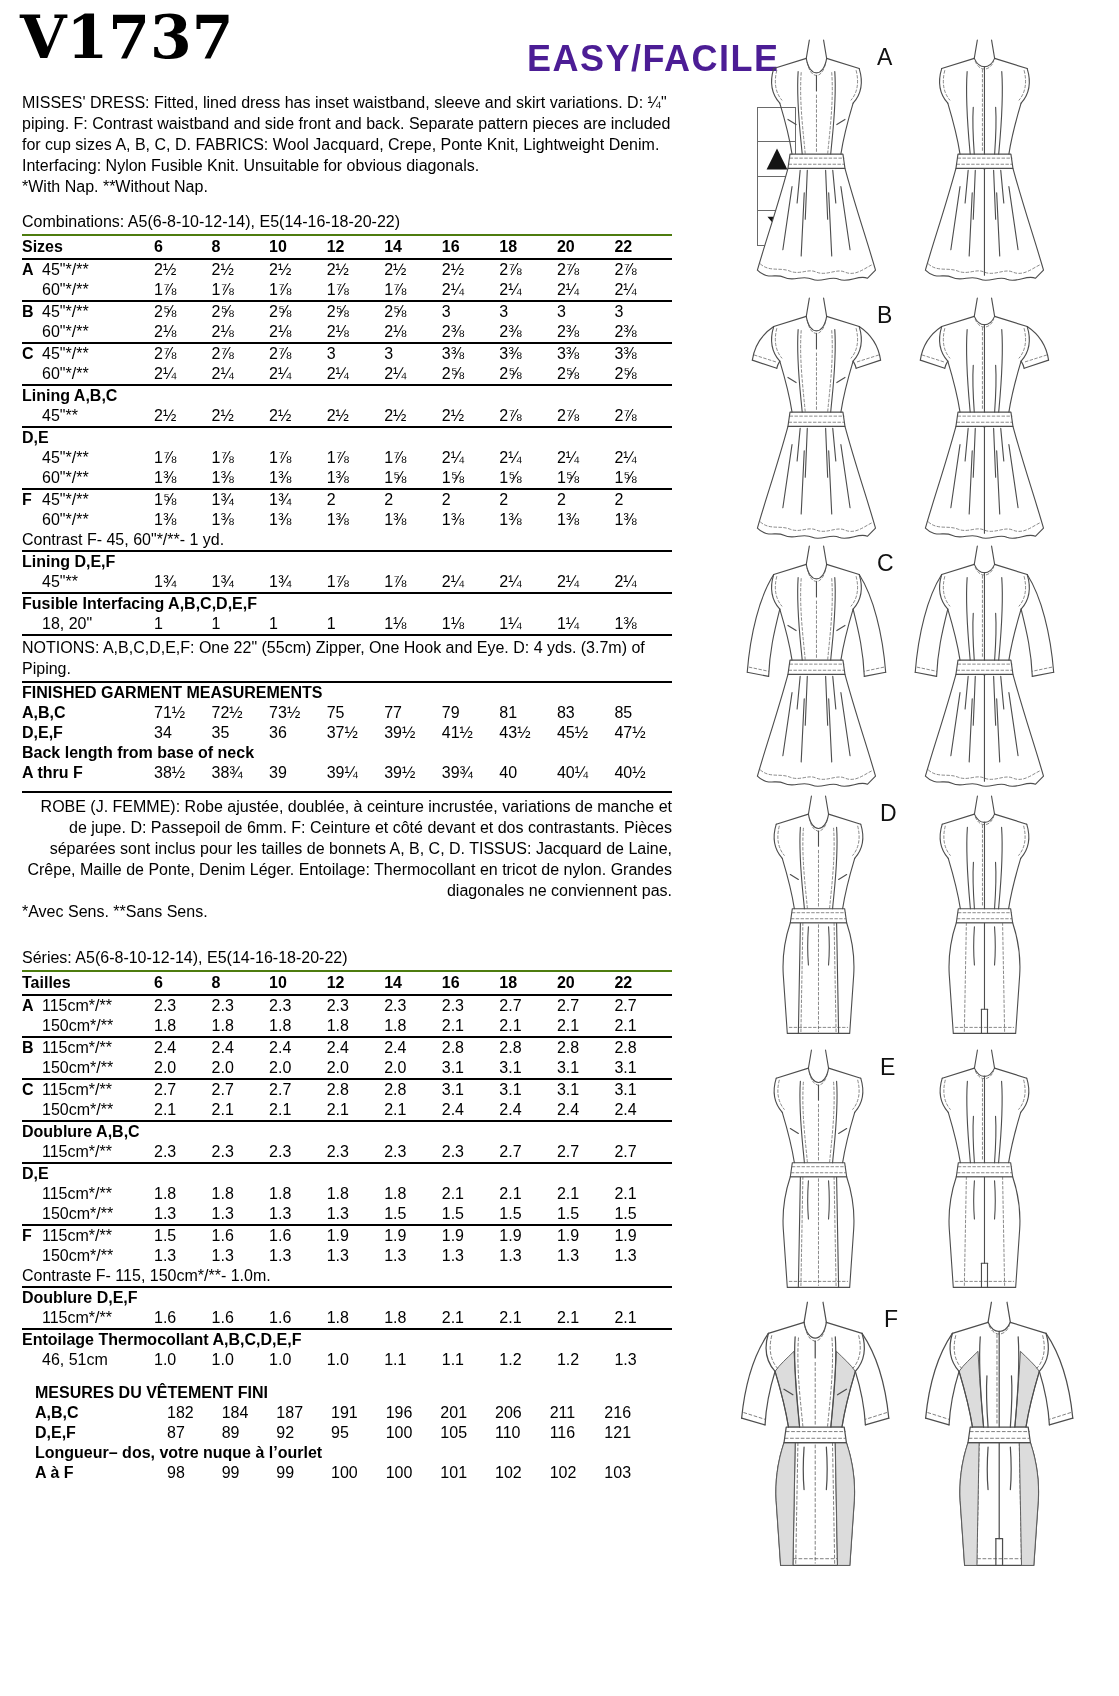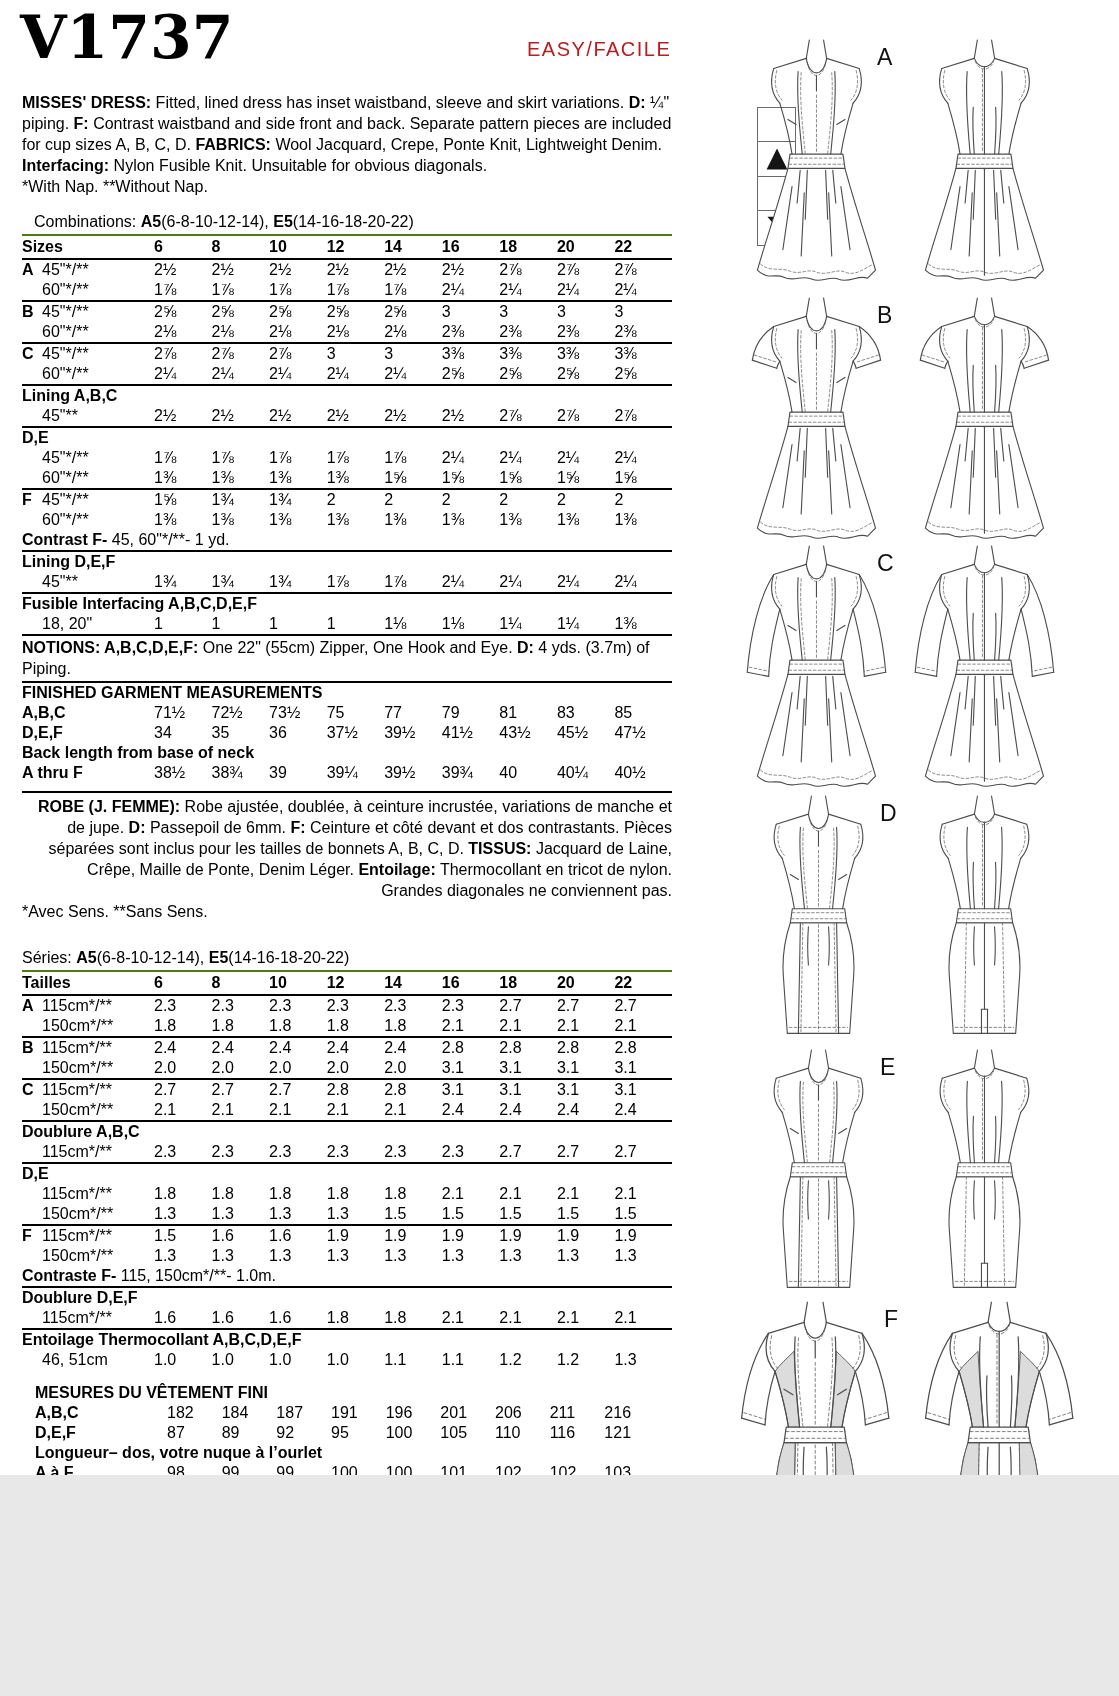--- a/index.html
+++ b/index.html
@@ -1,26 +1,26 @@
 <!DOCTYPE html>
 <html><head>
 <meta charset="utf-8">
 <style>
   html,body{margin:0;padding:0;background:#e8e8e8;}
-  .page{position:relative;width:1119px;height:1475px;background:#ffffff;overflow:hidden;
+  .page{position:relative;width:1119px;height:1696px;background:#ffffff;overflow:hidden;
         font-family:"Liberation Sans",sans-serif;color:#000;}
   .vnum{position:absolute;left:20px;top:2px;font-family:"DejaVu Serif",serif;font-weight:700;
         font-size:60px;letter-spacing:0px;}
-  .easy{position:absolute;left:527px;top:38px;font-size:20px;letter-spacing:1.5px;color:#b91c1c;
-        font-weight:400;}
+  .easy{position:absolute;left:527px;top:38px;font-size:36px;letter-spacing:1.5px;color:#4c1d95;
+        font-weight:700;}
   .leftcol{position:absolute;left:22px;top:92px;width:650px;font-size:16px;line-height:20px;}
-  b{font-weight:700;}
+  b{font-weight:400;}
   .desc{margin:0;line-height:21px;}
   .napline{line-height:21px;}
-  .combos{margin:15px 0 2px 12px;}
+  .combos{margin:15px 0 2px 0;}
   .thead{display:grid;grid-template-columns:132px repeat(9,1fr);font-weight:700;
          border-top:2px solid #4d7c0f;border-bottom:2px solid #000;line-height:22px;}
   .trow{display:grid;grid-template-columns:132px repeat(9,1fr);line-height:20px;}
   .trow.rule{border-top:2px solid #000;}
   .cell{white-space:nowrap;}
   .lbl .ltr{display:inline-block;width:20px;font-weight:700;}
   .lbl.bl{font-weight:700;}
   .sec{grid-column:1/-1;font-weight:700;}
   .notecell{grid-column:1/-1;font-weight:400;}
   .para{border-top:2px solid #000;margin:0;padding:1px 0 2px 0;line-height:21px;}

